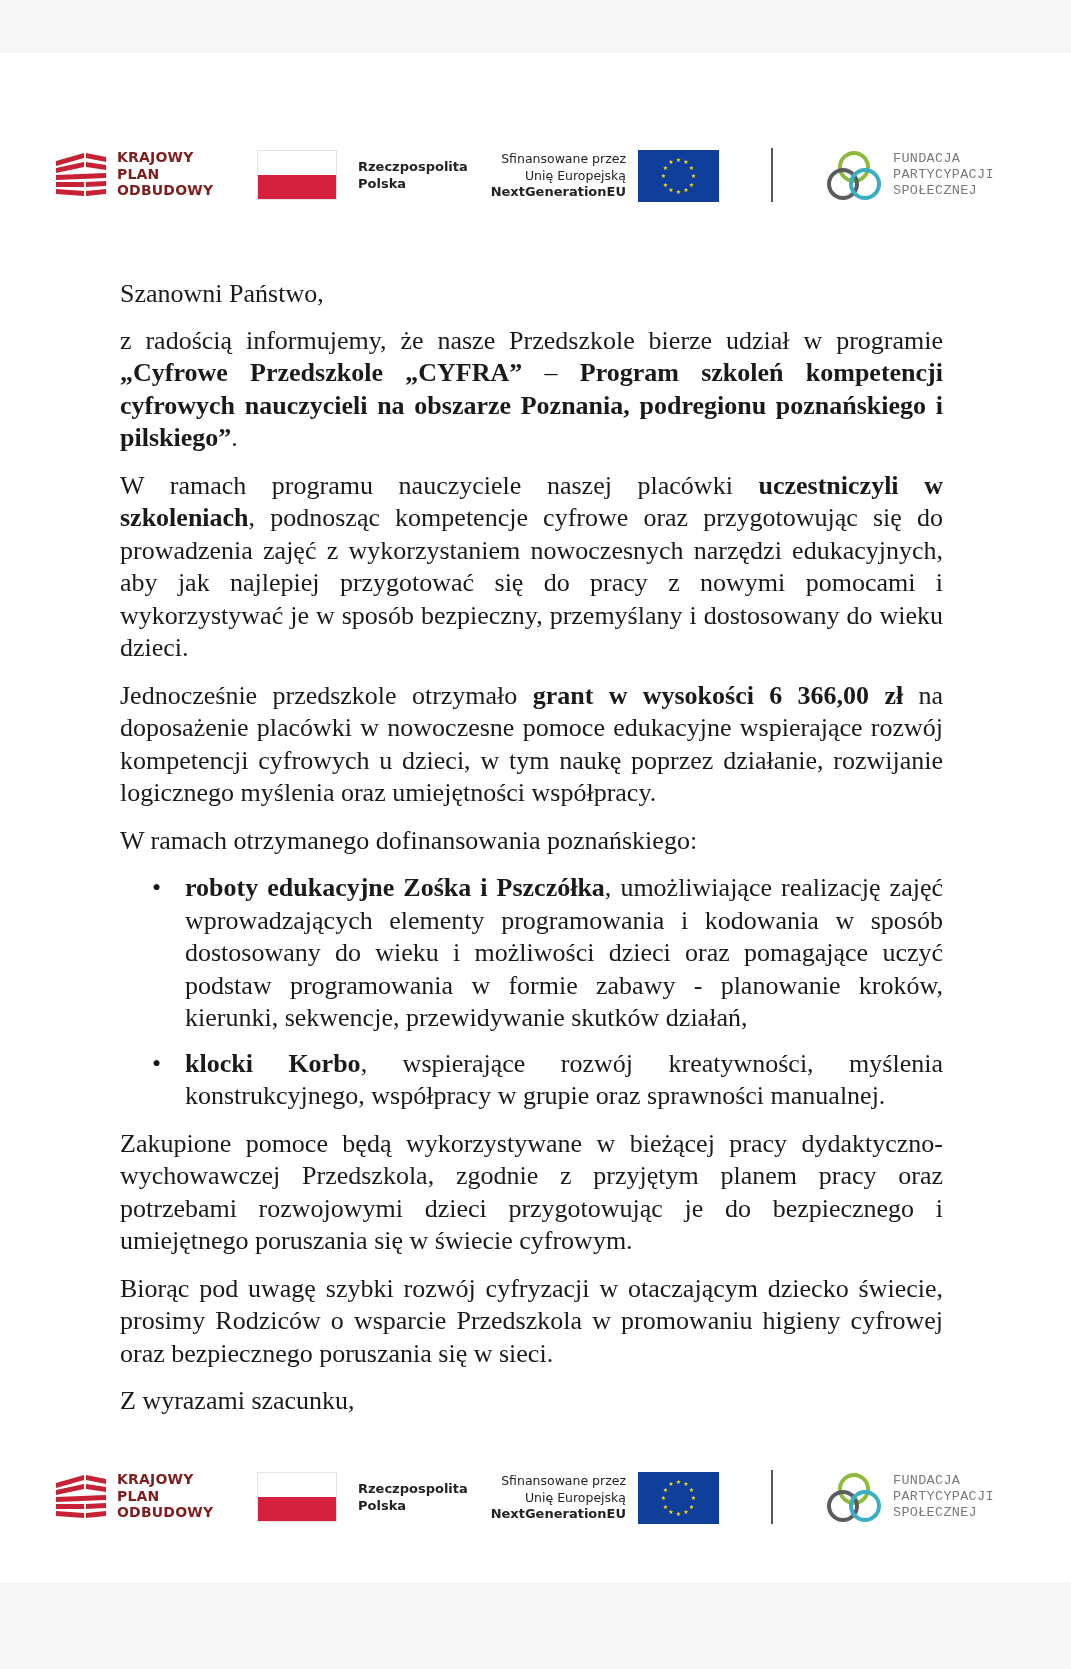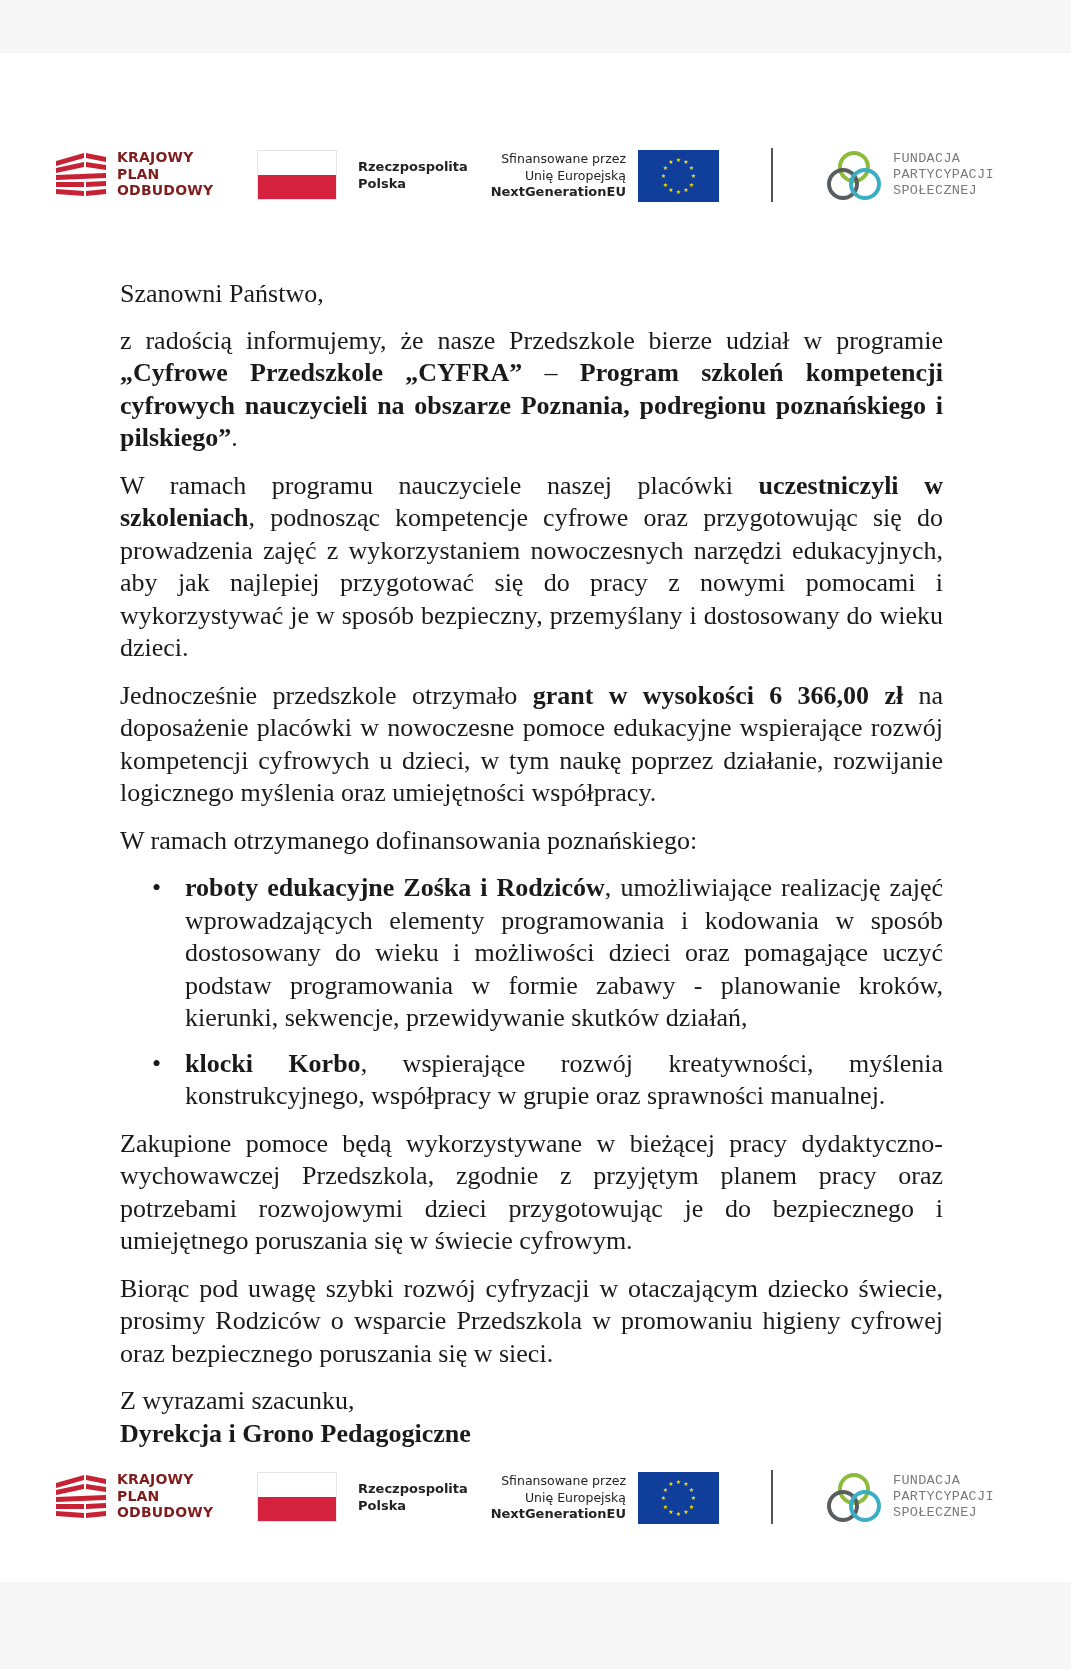--- a/index.html
+++ b/index.html
@@ -126,33 +126,32 @@
   </p>
 
   <p>
     <span>Jednocześnie przedszkole otrzymało </span><b>grant w wysokości 6 366,00 zł</b><span> na doposażenie placówki w nowoczesne pomoce edukacyjne wspierające rozwój kompetencji cyfrowych u dzieci, w tym naukę poprzez działanie, rozwijanie logicznego myślenia oraz umiejętności współpracy.</span>
   </p>
 
   <p>W ramach otrzymanego dofinansowania poznańskiego:</p>
 
   <ul>
     <li>
-      <span class="bullet">•</span><b>roboty edukacyjne Zośka i Rodziców</b><span>, umożliwiające realizację zajęć wprowadzających elementy programowania i kodowania w sposób dostosowany do wieku i możliwości dzieci oraz pomagające uczyć podstaw programowania w formie zabawy - planowanie kroków, kierunki, sekwencje, przewidywanie skutków działań,</span>
+      <span class="bullet">•</span><b>roboty edukacyjne Zośka i Pszczółka</b><span>, umożliwiające realizację zajęć wprowadzających elementy programowania i kodowania w sposób dostosowany do wieku i możliwości dzieci oraz pomagające uczyć podstaw programowania w formie zabawy - planowanie kroków, kierunki, sekwencje, przewidywanie skutków działań,</span>
     </li>
     <li>
       <span class="bullet">•</span><b>klocki Korbo</b><span>, wspierające rozwój kreatywności, myślenia konstrukcyjnego, współpracy w grupie oraz sprawności manualnej.</span>
     </li>
   </ul>
 
   <p>Zakupione pomoce będą wykorzystywane w bieżącej pracy dydaktyczno-wychowawczej Przedszkola, zgodnie z przyjętym planem pracy oraz potrzebami rozwojowymi dzieci przygotowując je do bezpiecznego i umiejętnego poruszania się w świecie cyfrowym.</p>
   <p>Biorąc pod uwagę szybki rozwój cyfryzacji w otaczającym dziecko świecie, prosimy Rodziców o wsparcie Przedszkola w promowaniu higieny cyfrowej oraz bezpiecznego poruszania się w sieci.</p>
 
   <p class="closing">
     <span style="display:block">Z wyrazami szacunku,</span>
-    <b style="display:block">Dyrekcja i Grono Pedagogiczne</b>
   </p>
 </div>
 
 <div class="logo-bar bottom">
   <svg class="kpo-mark" viewBox="0 0 50 52">
     <g fill="#c62234">
       <polygon points="0,12 28,4 28,9 0,17"></polygon>
       <polygon points="0,19 28,13 28,18 0,24"></polygon>
       <polygon points="0,26 50,24 50,29 0,31"></polygon>
       <polygon points="0,33 28,33 28,38 0,38"></polygon>

